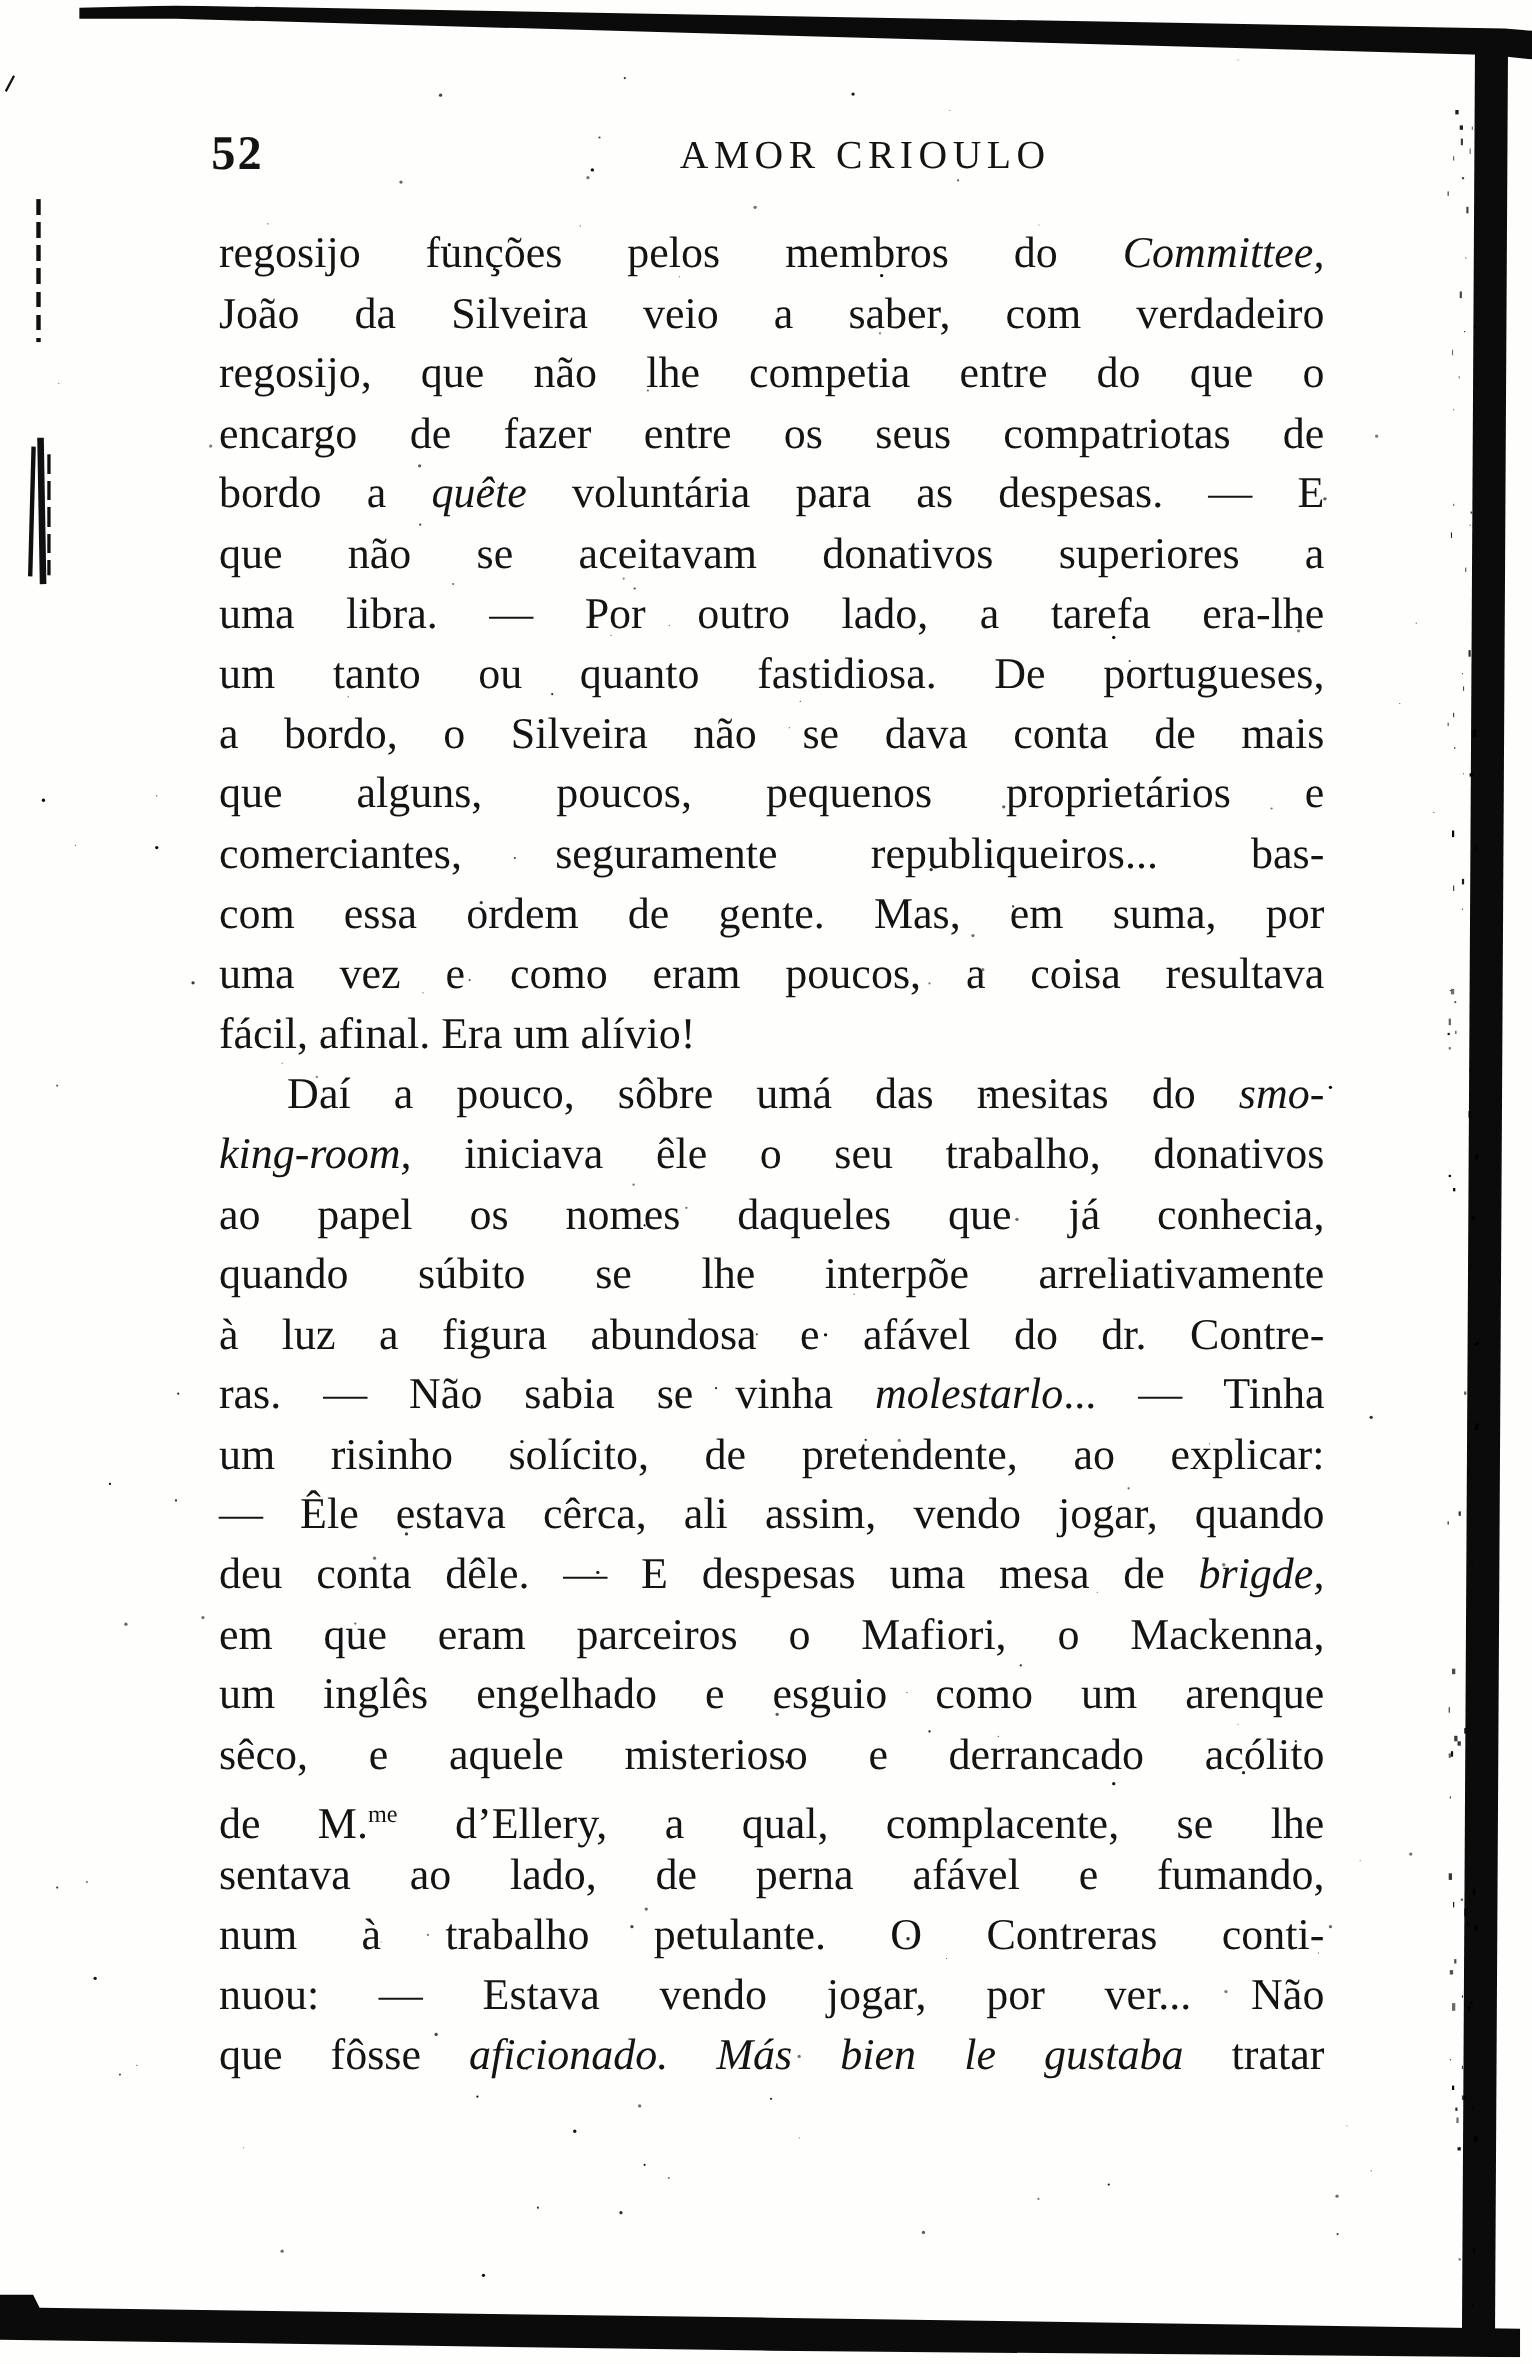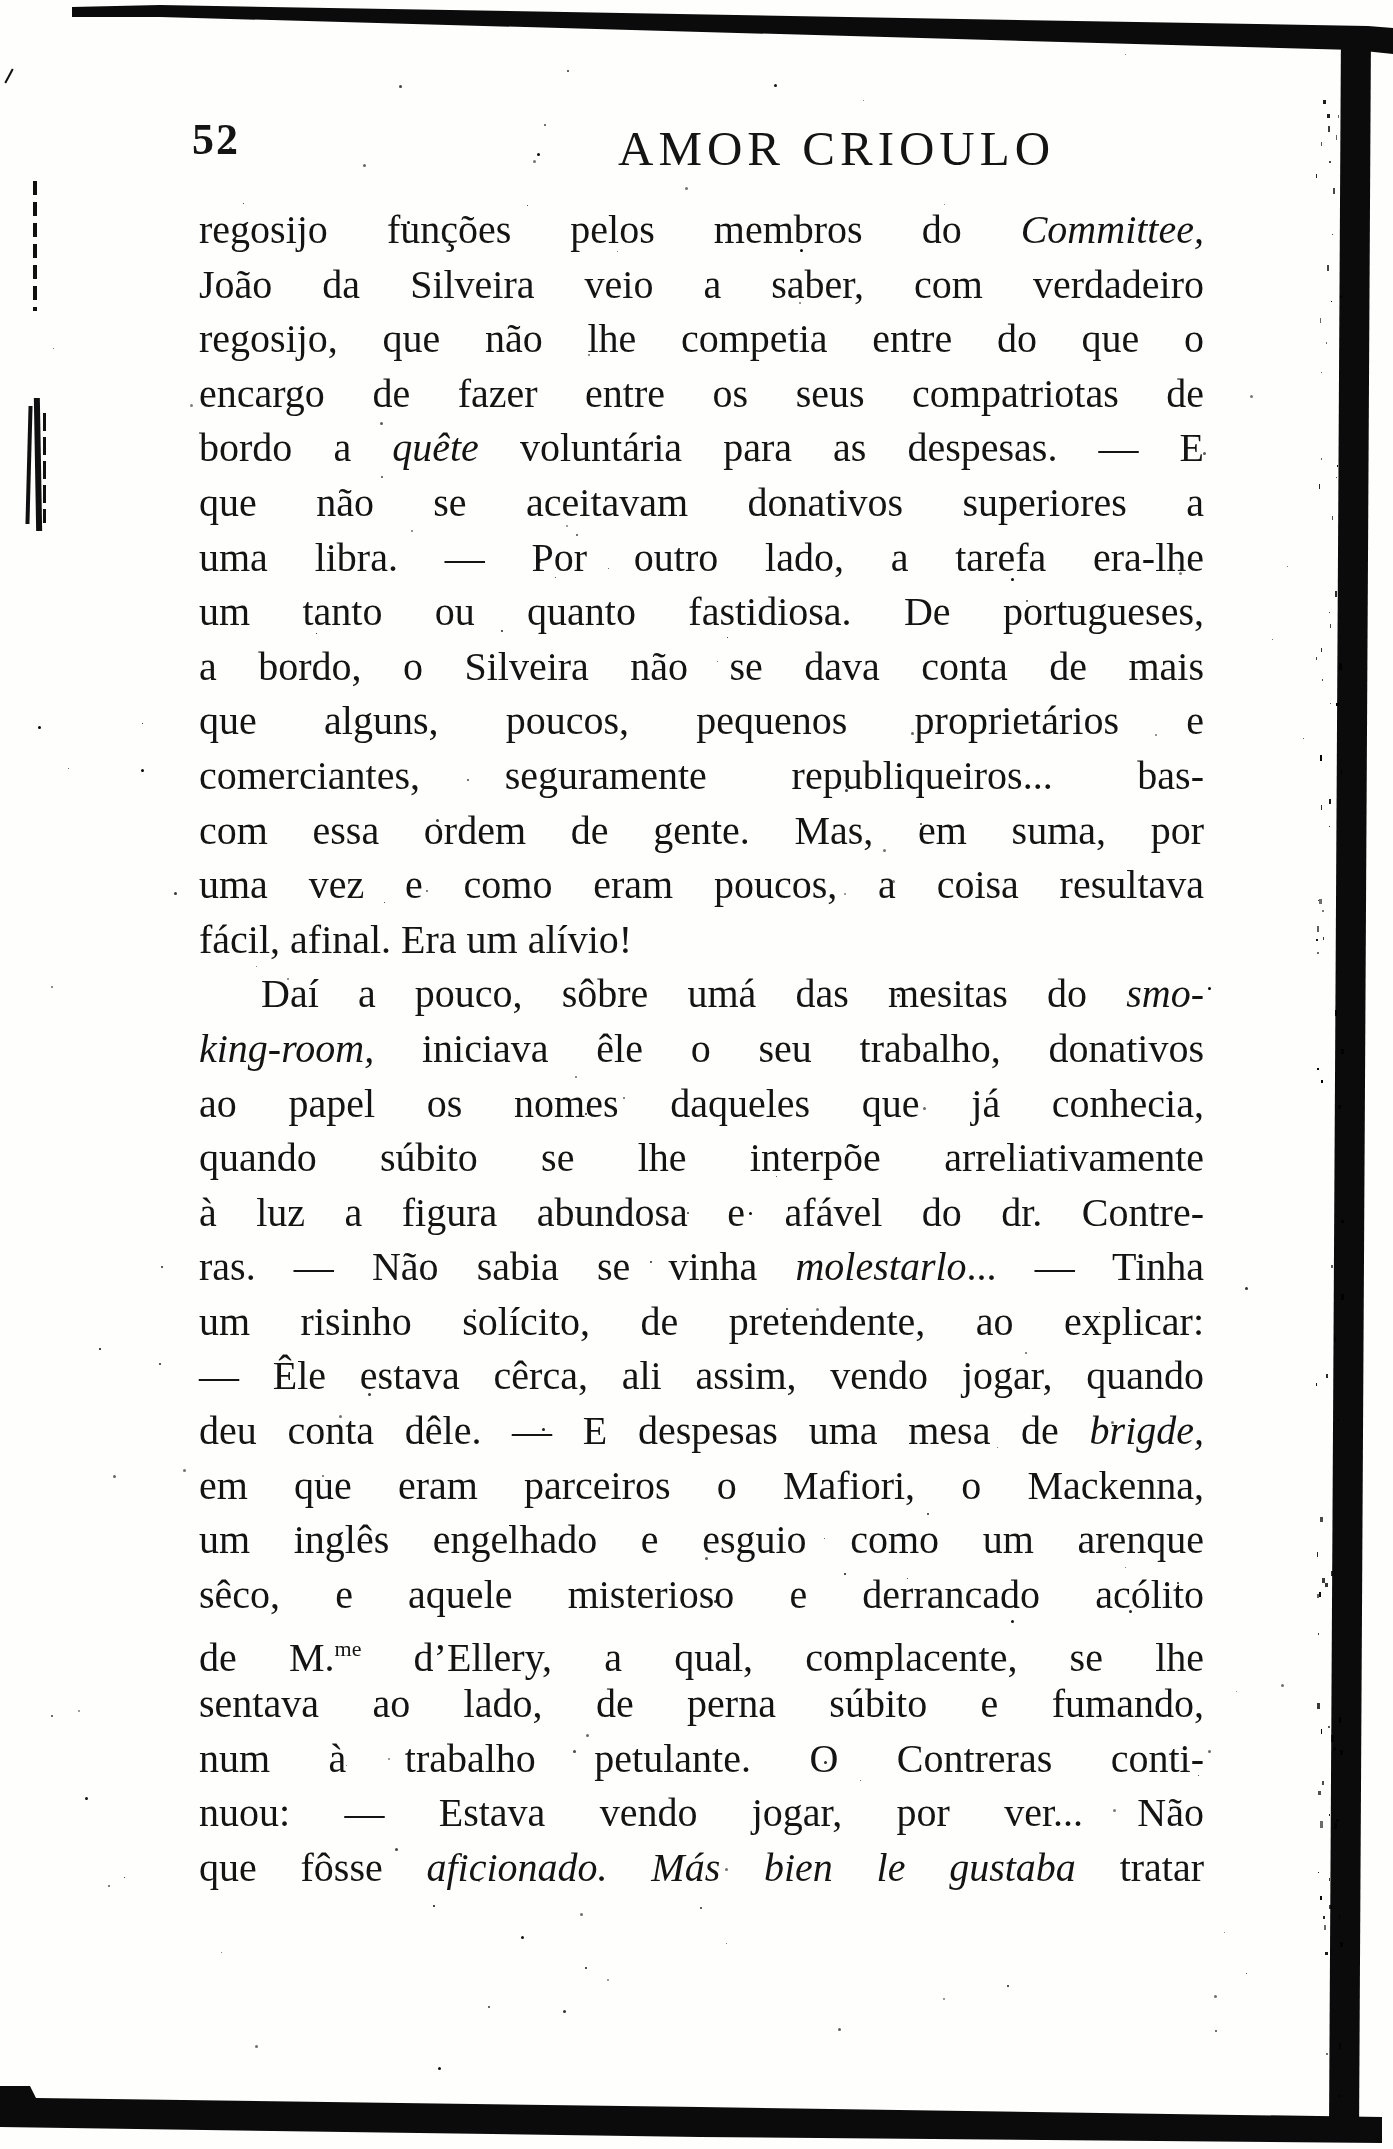--- a/index.html
+++ b/index.html
@@ -20,21 +20,21 @@
   .mark-a{left:33px;top:181px;width:4px;height:130px;
     background:repeating-linear-gradient(180deg,#101010 0 14px,transparent 14px 21px);}
   .mark-b1{left:27px;top:406px;width:4px;height:118px;transform:rotate(1.5deg);}
   .mark-b2{left:35px;top:398px;width:6px;height:133px;transform:rotate(-1deg);}
   .mark-b3{left:43px;top:413px;width:3px;height:110px;
     background:repeating-linear-gradient(180deg,#101010 0 18px,transparent 18px 24px);}
   .tick-tl{left:8px;top:68px;width:2px;height:16px;transform:rotate(28deg);}
   .speck{position:absolute;background:#000;border-radius:50%;pointer-events:none;}
   
   .page-number{position:absolute;left:192px;top:114px;font-size:44px;letter-spacing:2px;font-weight:bold;}
-  .running-title{position:absolute;left:618px;top:120px;font-size:49px;letter-spacing:5px;white-space:nowrap;}
+  .running-title{position:absolute;left:618px;top:120px;font-size:36px;letter-spacing:5px;white-space:nowrap;}
   .body-text{position:absolute;left:199px;top:203px;width:1005px;}
   .line{
     height:54.6px;line-height:54.6px;font-size:40px;
     text-align:justify;text-align-last:justify;
     white-space:nowrap;
   }
   .line.nojust{text-align:left;text-align-last:left;}
   .line.indent{padding-left:62px;}
   .line .it{font-style:italic;}
   .line .sup{font-size:0.55em;vertical-align:28%;letter-spacing:0;}
@@ -77,21 +77,21 @@
       <div class="line"><span>quando súbito se lhe interpõe arreliativamente</span></div>
       <div class="line"><span>à luz a figura abundosa e afável do dr. Contre-</span></div>
       <div class="line"><span>ras. — Não sabia se vinha </span><span class="it">molestarlo</span><span>... — Tinha</span></div>
       <div class="line"><span>um risinho solícito, de pretendente, ao explicar:</span></div>
       <div class="line"><span>— Êle estava cêrca, ali assim, vendo jogar, quando</span></div>
       <div class="line"><span>deu conta dêle. — E despesas uma mesa de </span><span class="it">brigde,</span></div>
       <div class="line"><span>em que eram parceiros o Mafiori, o Mackenna,</span></div>
       <div class="line"><span>um inglês engelhado e esguio como um arenque</span></div>
       <div class="line"><span>sêco, e aquele misterioso e derrancado acólito</span></div>
       <div class="line"><span>de M.</span><span class="sup">me</span><span> d’Ellery, a qual, complacente, se lhe</span></div>
-      <div class="line"><span>sentava ao lado, de perna súbito e fumando,</span></div>
+      <div class="line"><span>sentava ao lado, de perna afável e fumando,</span></div>
       <div class="line"><span>num à trabalho petulante. O Contreras conti-</span></div>
       <div class="line"><span>nuou: — Estava vendo jogar, por ver... Não</span></div>
       <div class="line"><span>que fôsse </span><span class="it">aficionado. Más bien le gustaba</span><span> tratar</span></div>
     </div>
 <div class="speck" style="width: 2px; height: 2px; left: 700px; top: 1907px; opacity: 0.85;"></div>
     <div class="speck" style="width: 3px; height: 3px; left: 923px; top: 1107px; opacity: 0.58;"></div>
     <div class="speck" style="width: 1px; height: 1px; left: 316px; top: 633px; opacity: 1;"></div>
     <div class="speck" style="width: 3px; height: 3px; left: 899px; top: 784px; opacity: 0.63;"></div>
     <div class="speck" style="width: 1px; height: 1px; left: 1198px; top: 1775px; opacity: 0.92;"></div>
     <div class="speck" style="width: 2px; height: 2px; left: 388px; top: 1758px; opacity: 0.52;"></div>

